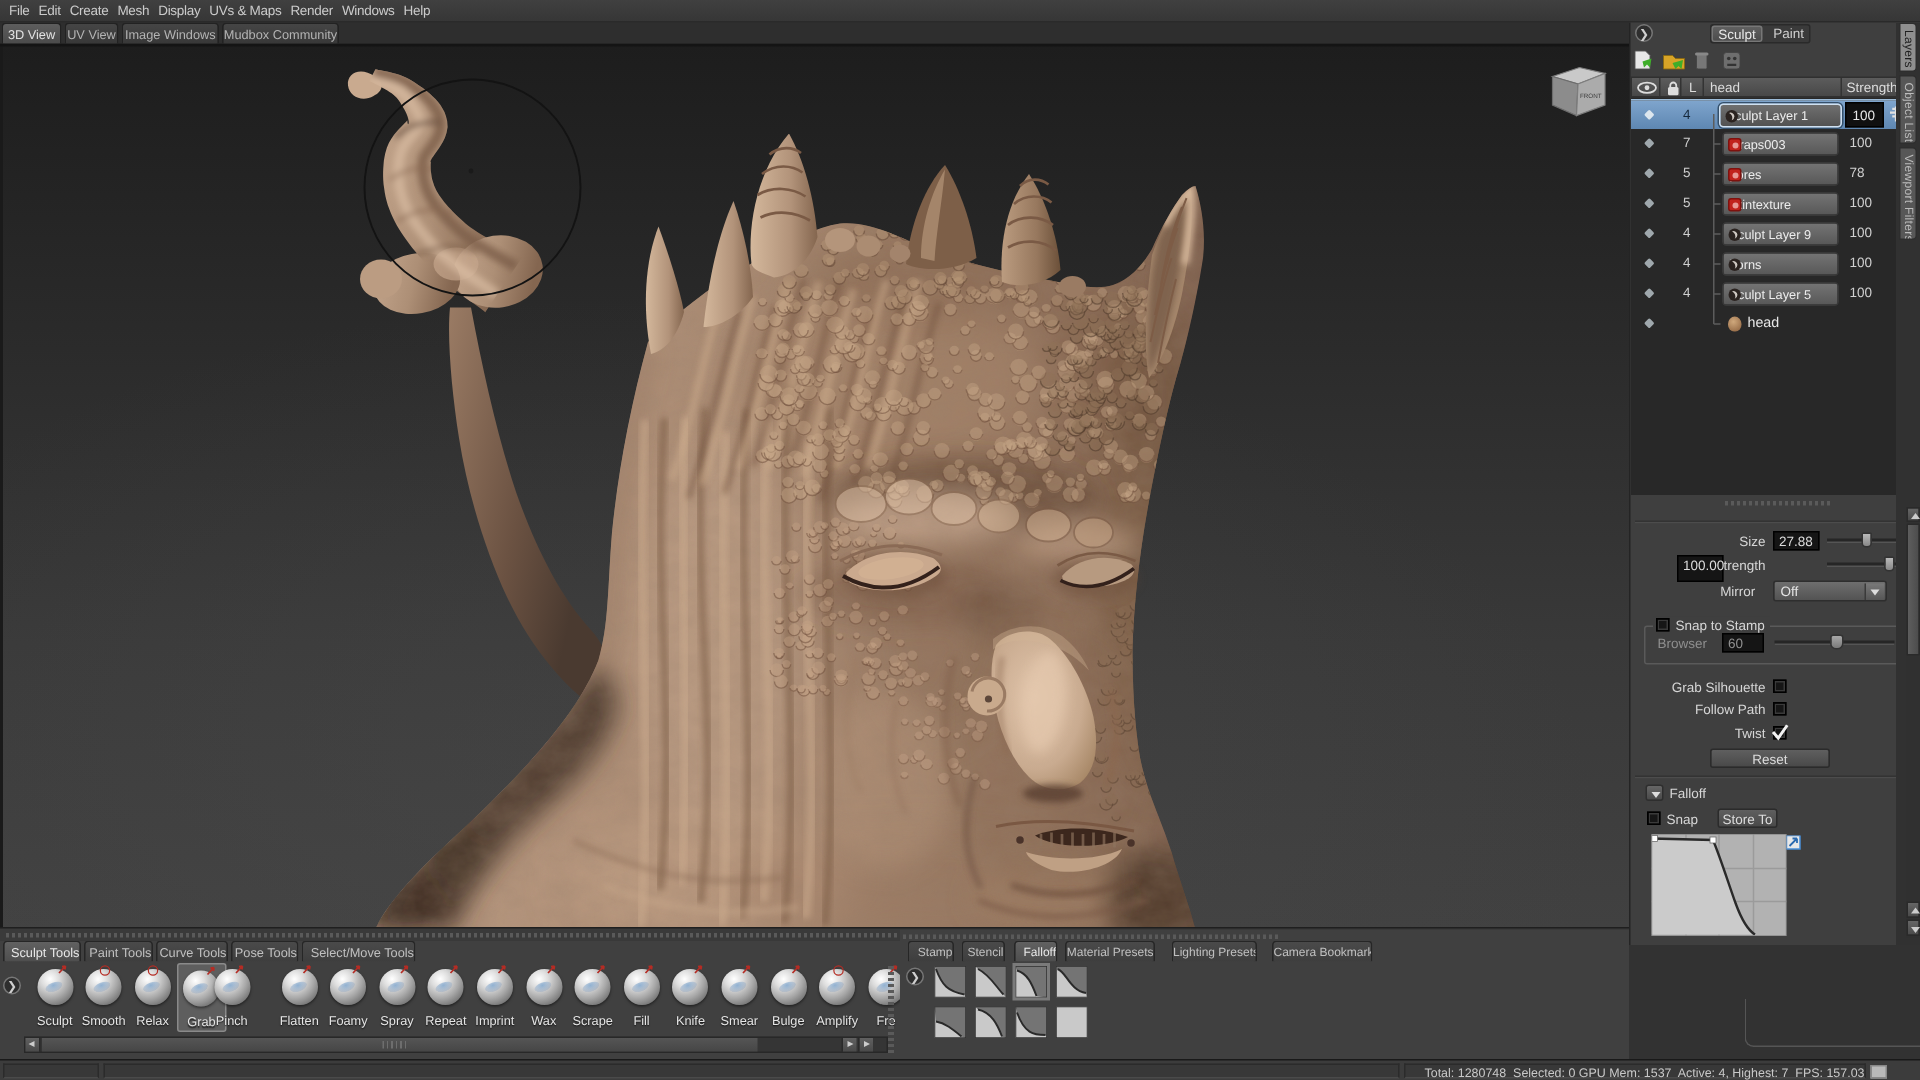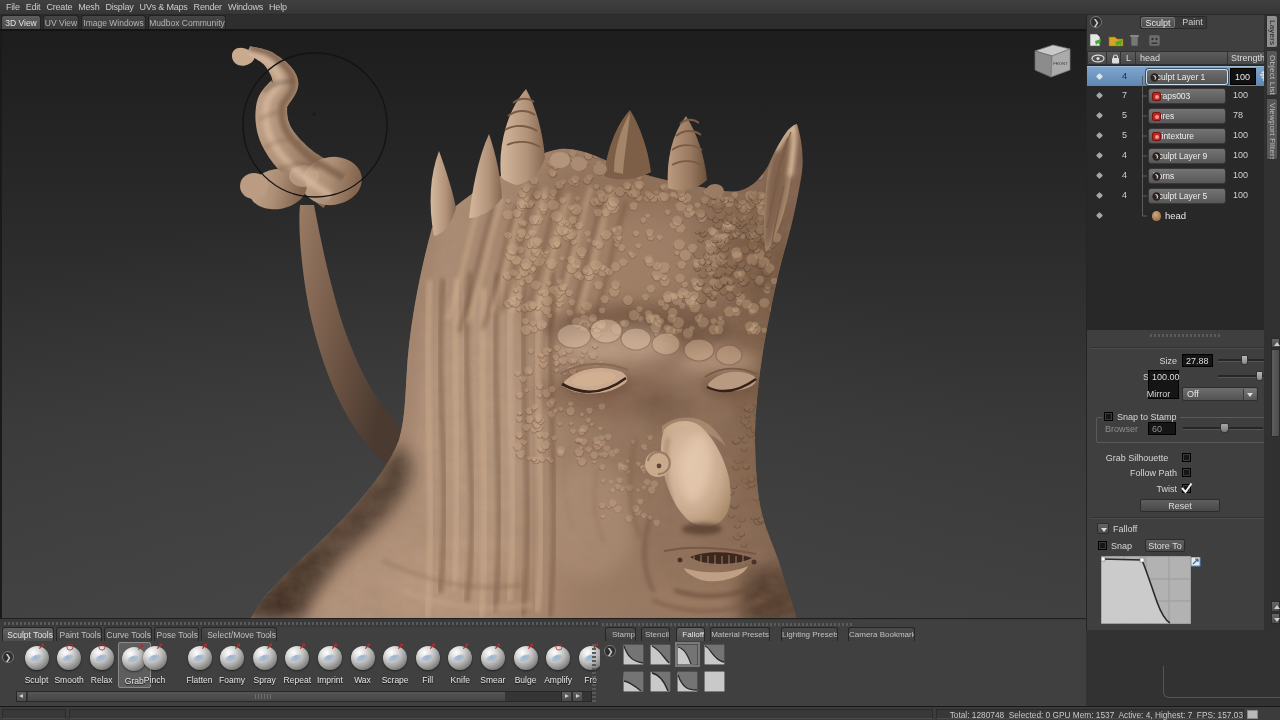--- a/index.html
+++ b/index.html
@@ -2289,42 +2289,42 @@
 
   <div class="abs" style="left:1150px;top:334px;width:70px;height:3px;background:repeating-linear-gradient(90deg,#5a5a5a 0 2px,transparent 2px 4px)"></div>
   <div class="abs" style="left:1090px;top:347px;width:178px;height:2px;background:#333;border-bottom:1px solid #4c4c4c"></div>
   <div class="rl" style="left:1145px;top:356px;width:32px;text-align:right">Size</div>
   <div class="inbox" style="left:1182px;top:354px;width:31px;height:13px">27.88</div>
   <div class="slider" style="left:1218px;top:355px;width:49px">
       <div class="tr"></div>
       <div class="hd" style="left:23px"></div>
     </div>
   <div class="rl" style="left:1128px;top:372px;width:49px;text-align:right">Strength</div>
-  <div class="inbox" style="left:1148px;top:370px;width:31px;height:29px">100.00</div>
+  <div class="inbox" style="left:1118px;top:370px;width:31px;height:18px">100.00</div>
   <div class="slider" style="left:1218px;top:371px;width:49px">
       <div class="tr"></div>
       <div class="hd" style="left:38px"></div>
     </div>
   <div class="rl" style="left:1140px;top:389px;width:37px;text-align:center">Mirror</div>
   <div class="abs" style="left:1182px;top:387px;width:76px;height:14px;background:linear-gradient(#6e6e6e,#535353);border:1px solid #2e2e2e;border-radius:2px;color:#e4e4e4;font-size:9px;line-height:13px;padding-left:4px">Off
     <div style="position:absolute;right:1px;top:1px;width:13px;height:11px;background:linear-gradient(#787878,#565656);border-left:1px solid #3a3a3a">
       <div style="position:absolute;left:3px;top:4px;border-left:3.5px solid transparent;border-right:3.5px solid transparent;border-top:4px solid #ddd"></div>
       </div>
   </div>
   <div class="abs" style="left:1096px;top:417px;width:172px;height:26px;border:1px solid #5a5a5a;border-radius:2px"></div>
   <div class="abs" style="left:1102px;top:411px;width:78px;height:11px;background:#3f3f3f"></div>
   <div class="chk" style="left:1104px;top:412px"></div>
   <div class="rl" style="left:1117px;top:412px">Snap to Stamp</div>
   <div class="rl" style="left:1105px;top:424px;color:#8e8e8e">Browser</div>
   <div class="inbox" style="left:1148px;top:422px;width:28px;height:13px;color:#909090">60</div>
   <div class="slider" style="left:1183px;top:423px;width:80px">
       <div class="tr"></div>
       <div style="position:absolute;left:37px;top:0;width:9px;height:10px;background:linear-gradient(#a8a8a8,#7a7a7a);border:1px solid #333;border-radius:2px 2px 4px 4px"></div>
     </div>
-  <div class="rl" style="left:1097px;top:453px;width:80px;text-align:center">Grab Silhouette</div>
+  <div class="rl" style="left:1097px;top:453px;width:80px;text-align:right">Grab Silhouette</div>
   <div class="chk" style="left:1182px;top:453px"></div>
   <div class="rl" style="left:1097px;top:468px;width:80px;text-align:right">Follow Path</div>
   <div class="chk" style="left:1182px;top:468px"></div>
   <div class="rl" style="left:1097px;top:484px;width:80px;text-align:right">Twist</div>
   <div class="chk" style="left:1182px;top:484px"></div>
   <svg class="abs" style="left:1180px;top:482px" width="13" height="13" viewBox="0 0 13 13">
       <path d="M2,6 l3.5,4 L11.5,1.5" fill="none" stroke="#f2f2f2" stroke-width="2"></path>
     </svg>
   <div class="btn" style="left:1140px;top:499px;width:80px;height:13px;line-height:12px">Reset</div>
   <div class="abs" style="left:1090px;top:517px;width:178px;height:2px;background:#333;border-bottom:1px solid #4c4c4c"></div>

